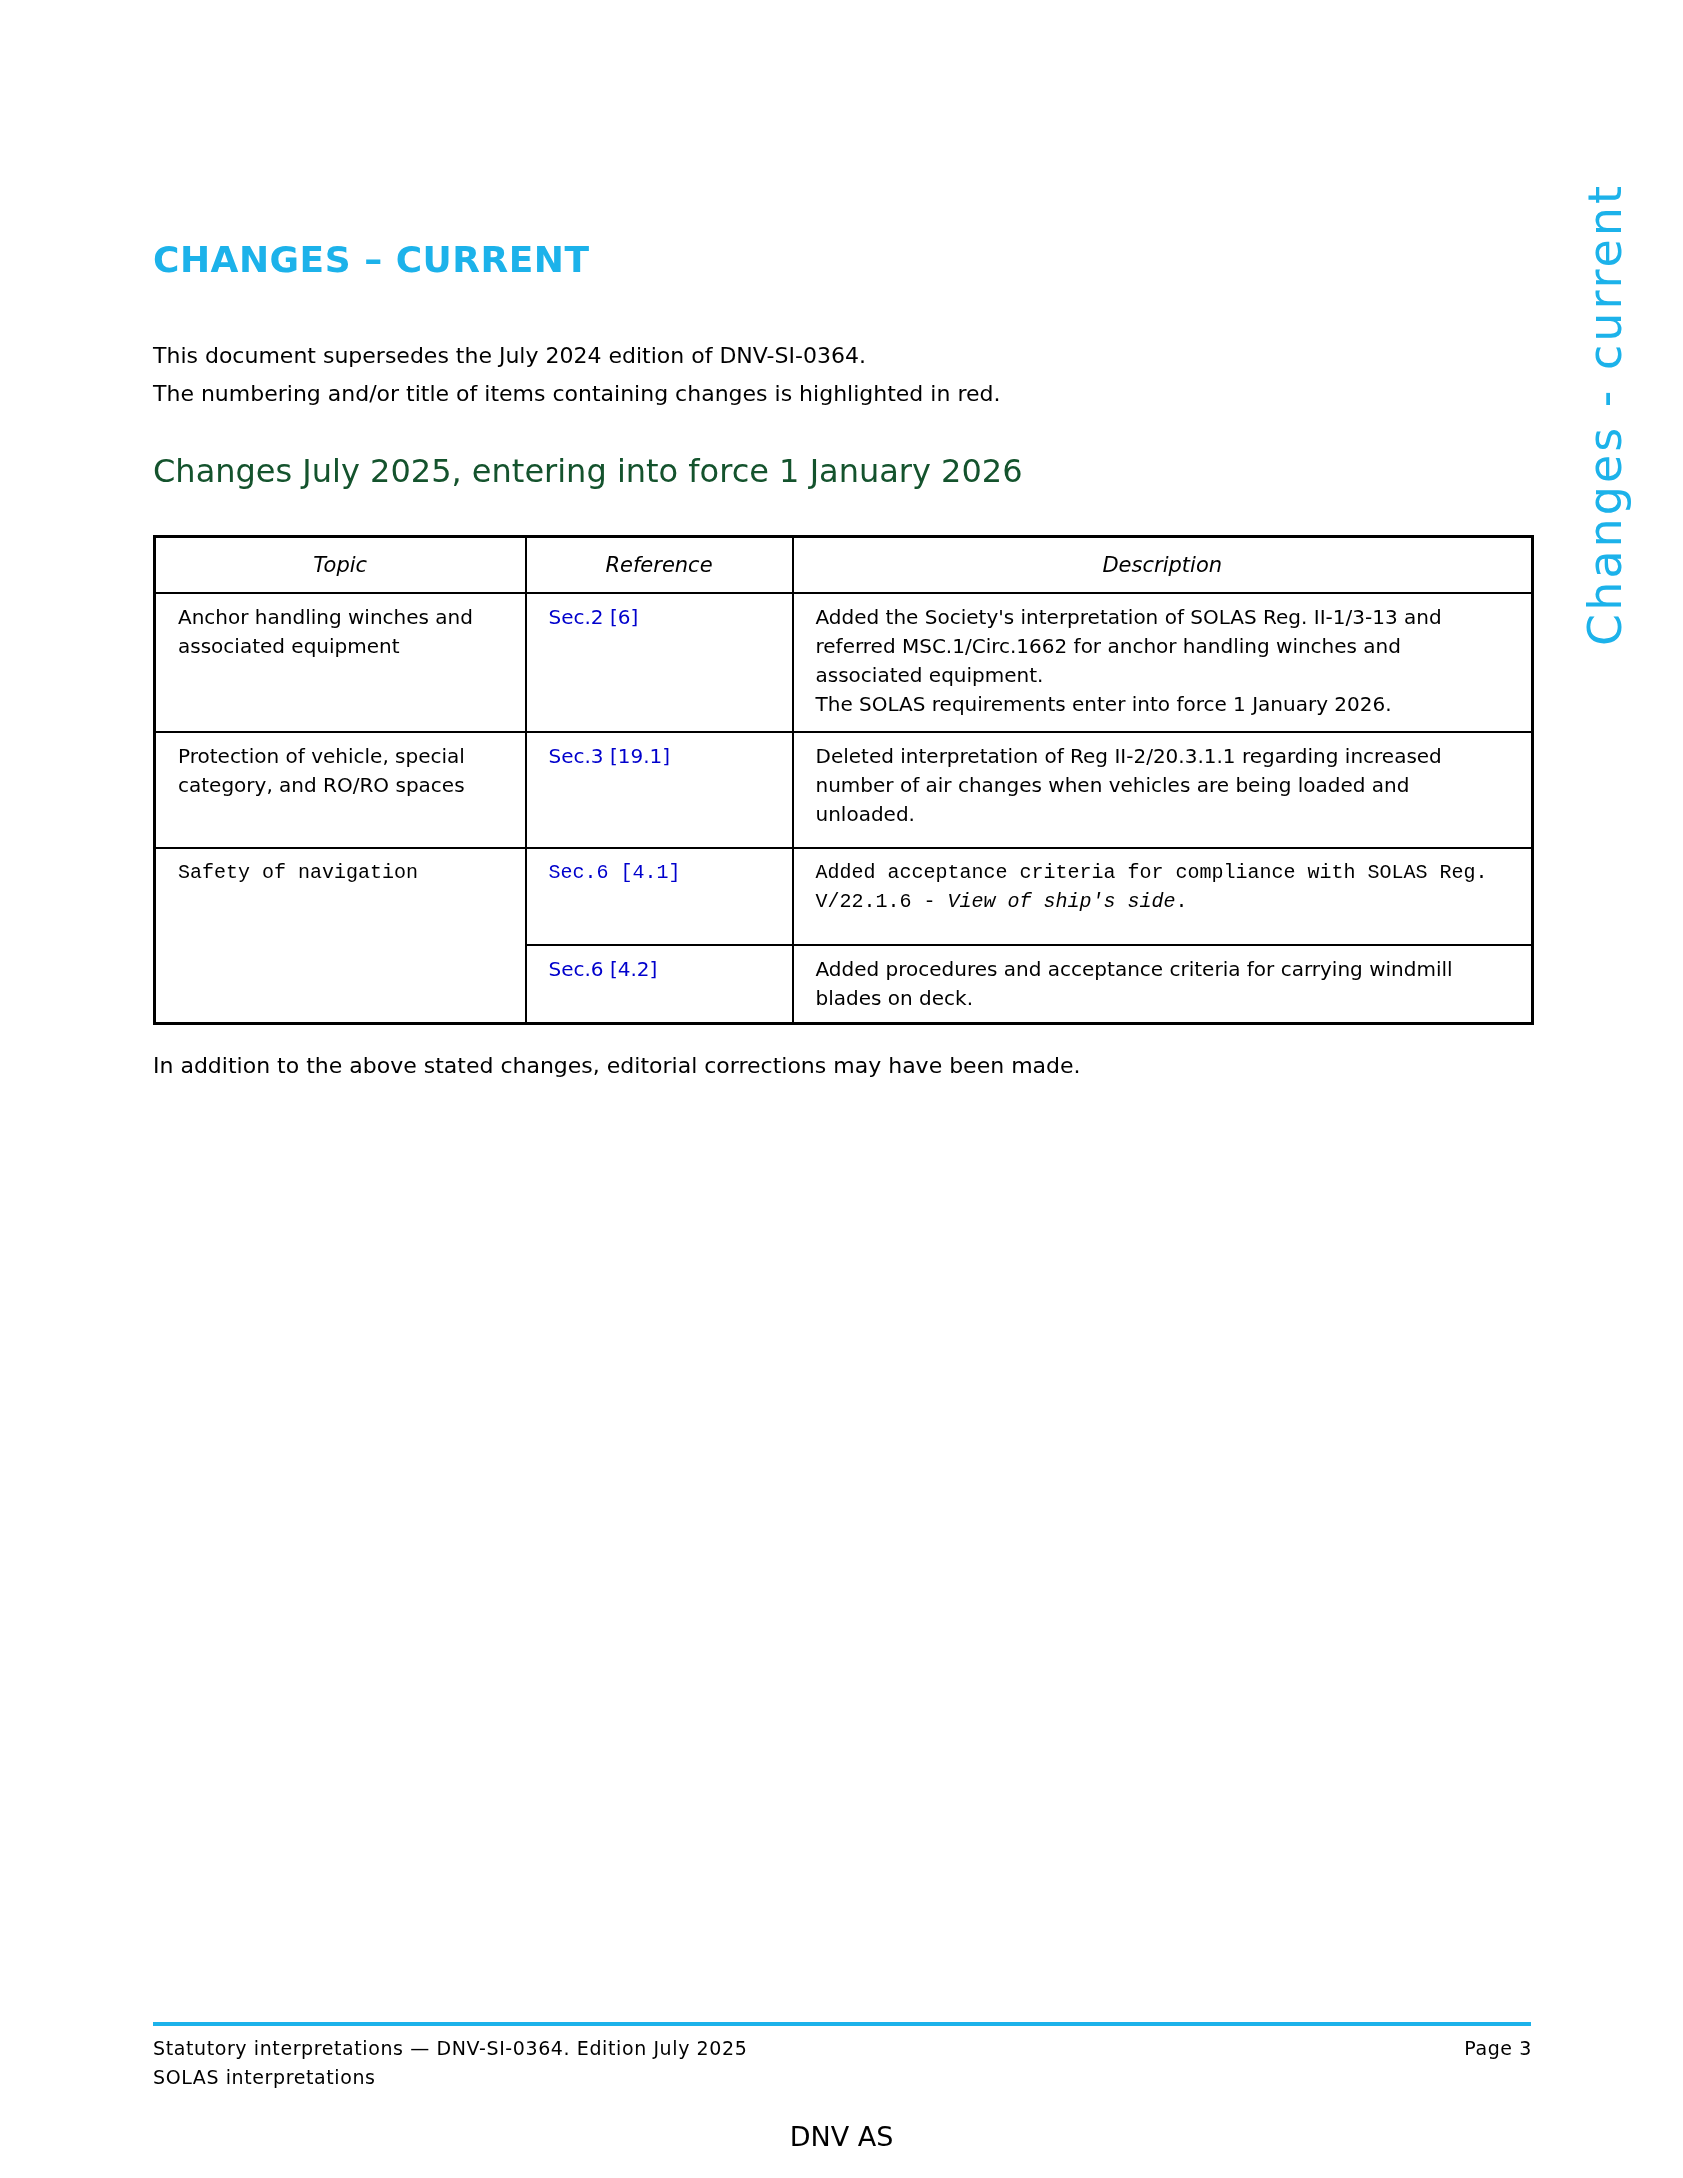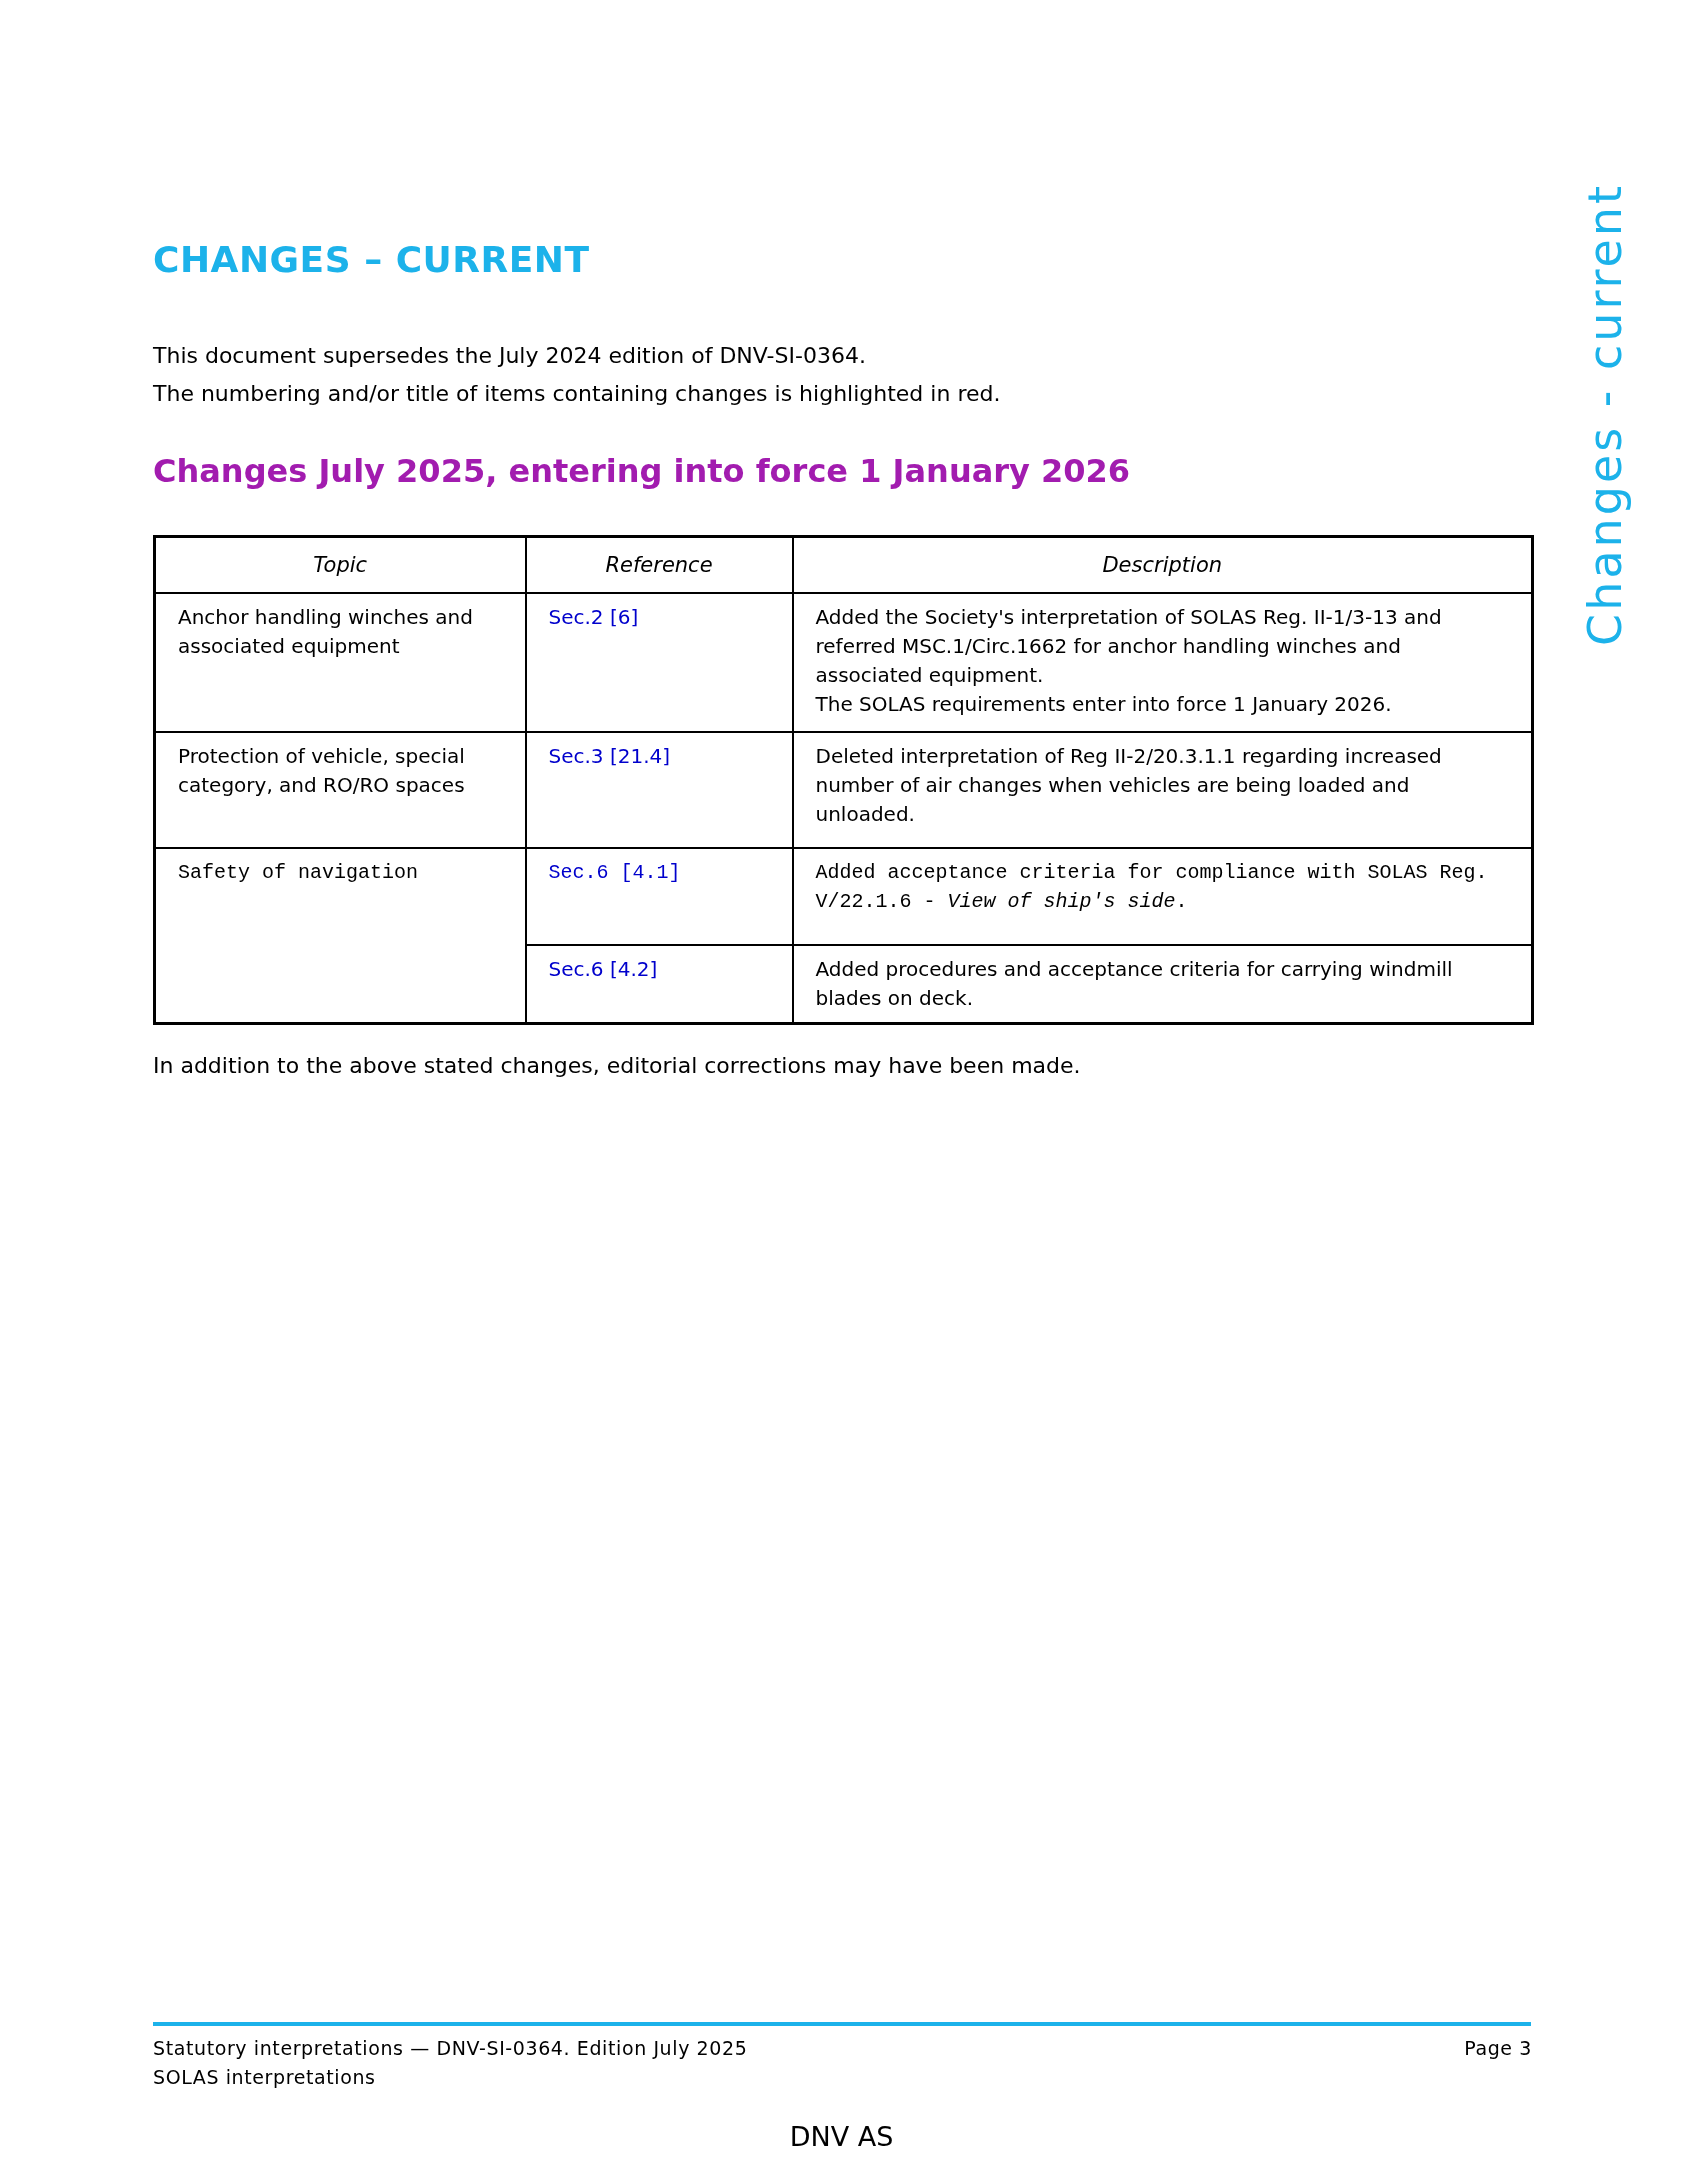--- a/index.html
+++ b/index.html
@@ -29,22 +29,22 @@
   p.body-text {
     margin: 8px 0 0 0;
     font-size: 22px;
     line-height: 30px;
   }
   p.body-text.first { margin-top: 59px; }
   h2.section-heading {
     margin: 42px 0 0 0;
     font-size: 32px;
     line-height: 40px;
-    font-weight: bold;
-    color: #a21caf;
+    font-weight: normal;
+    color: #14532d;
   }
   table.changes-table {
     border-collapse: collapse;
     table-layout: fixed;
     width: 1378px;
     margin-top: 44px;
     border: 3px solid #000000;
   }
   .changes-table th, .changes-table td {
     border: 2px solid #000000;
@@ -147,21 +147,21 @@
             <a class="seclink">Sec.2 [6]</a>
           </td>
           <td>
             <div class="desc-par">Added the Society's interpretation of SOLAS Reg. II-1/3-13 and referred MSC.1/Circ.1662 for anchor handling winches and associated equipment.</div>
             <div class="desc-par">The SOLAS requirements enter into force 1 January 2026.</div>
           </td>
         </tr>
         <tr class="row-2">
           <td>Protection of vehicle, special category, and RO/RO spaces</td>
           <td>
-            <a class="seclink">Sec.3 [21.4]</a>
+            <a class="seclink">Sec.3 [19.1]</a>
           </td>
           <td>
             <div class="desc-par">Deleted interpretation of Reg II-2/20.3.1.1 regarding increased number of air changes when vehicles are being loaded and unloaded.</div>
           </td>
         </tr>
         <tr class="row-3">
           <td rowspan="2">Safety of navigation</td>
           <td>
             <a class="seclink">Sec.6 [4.1]</a>
           </td>

